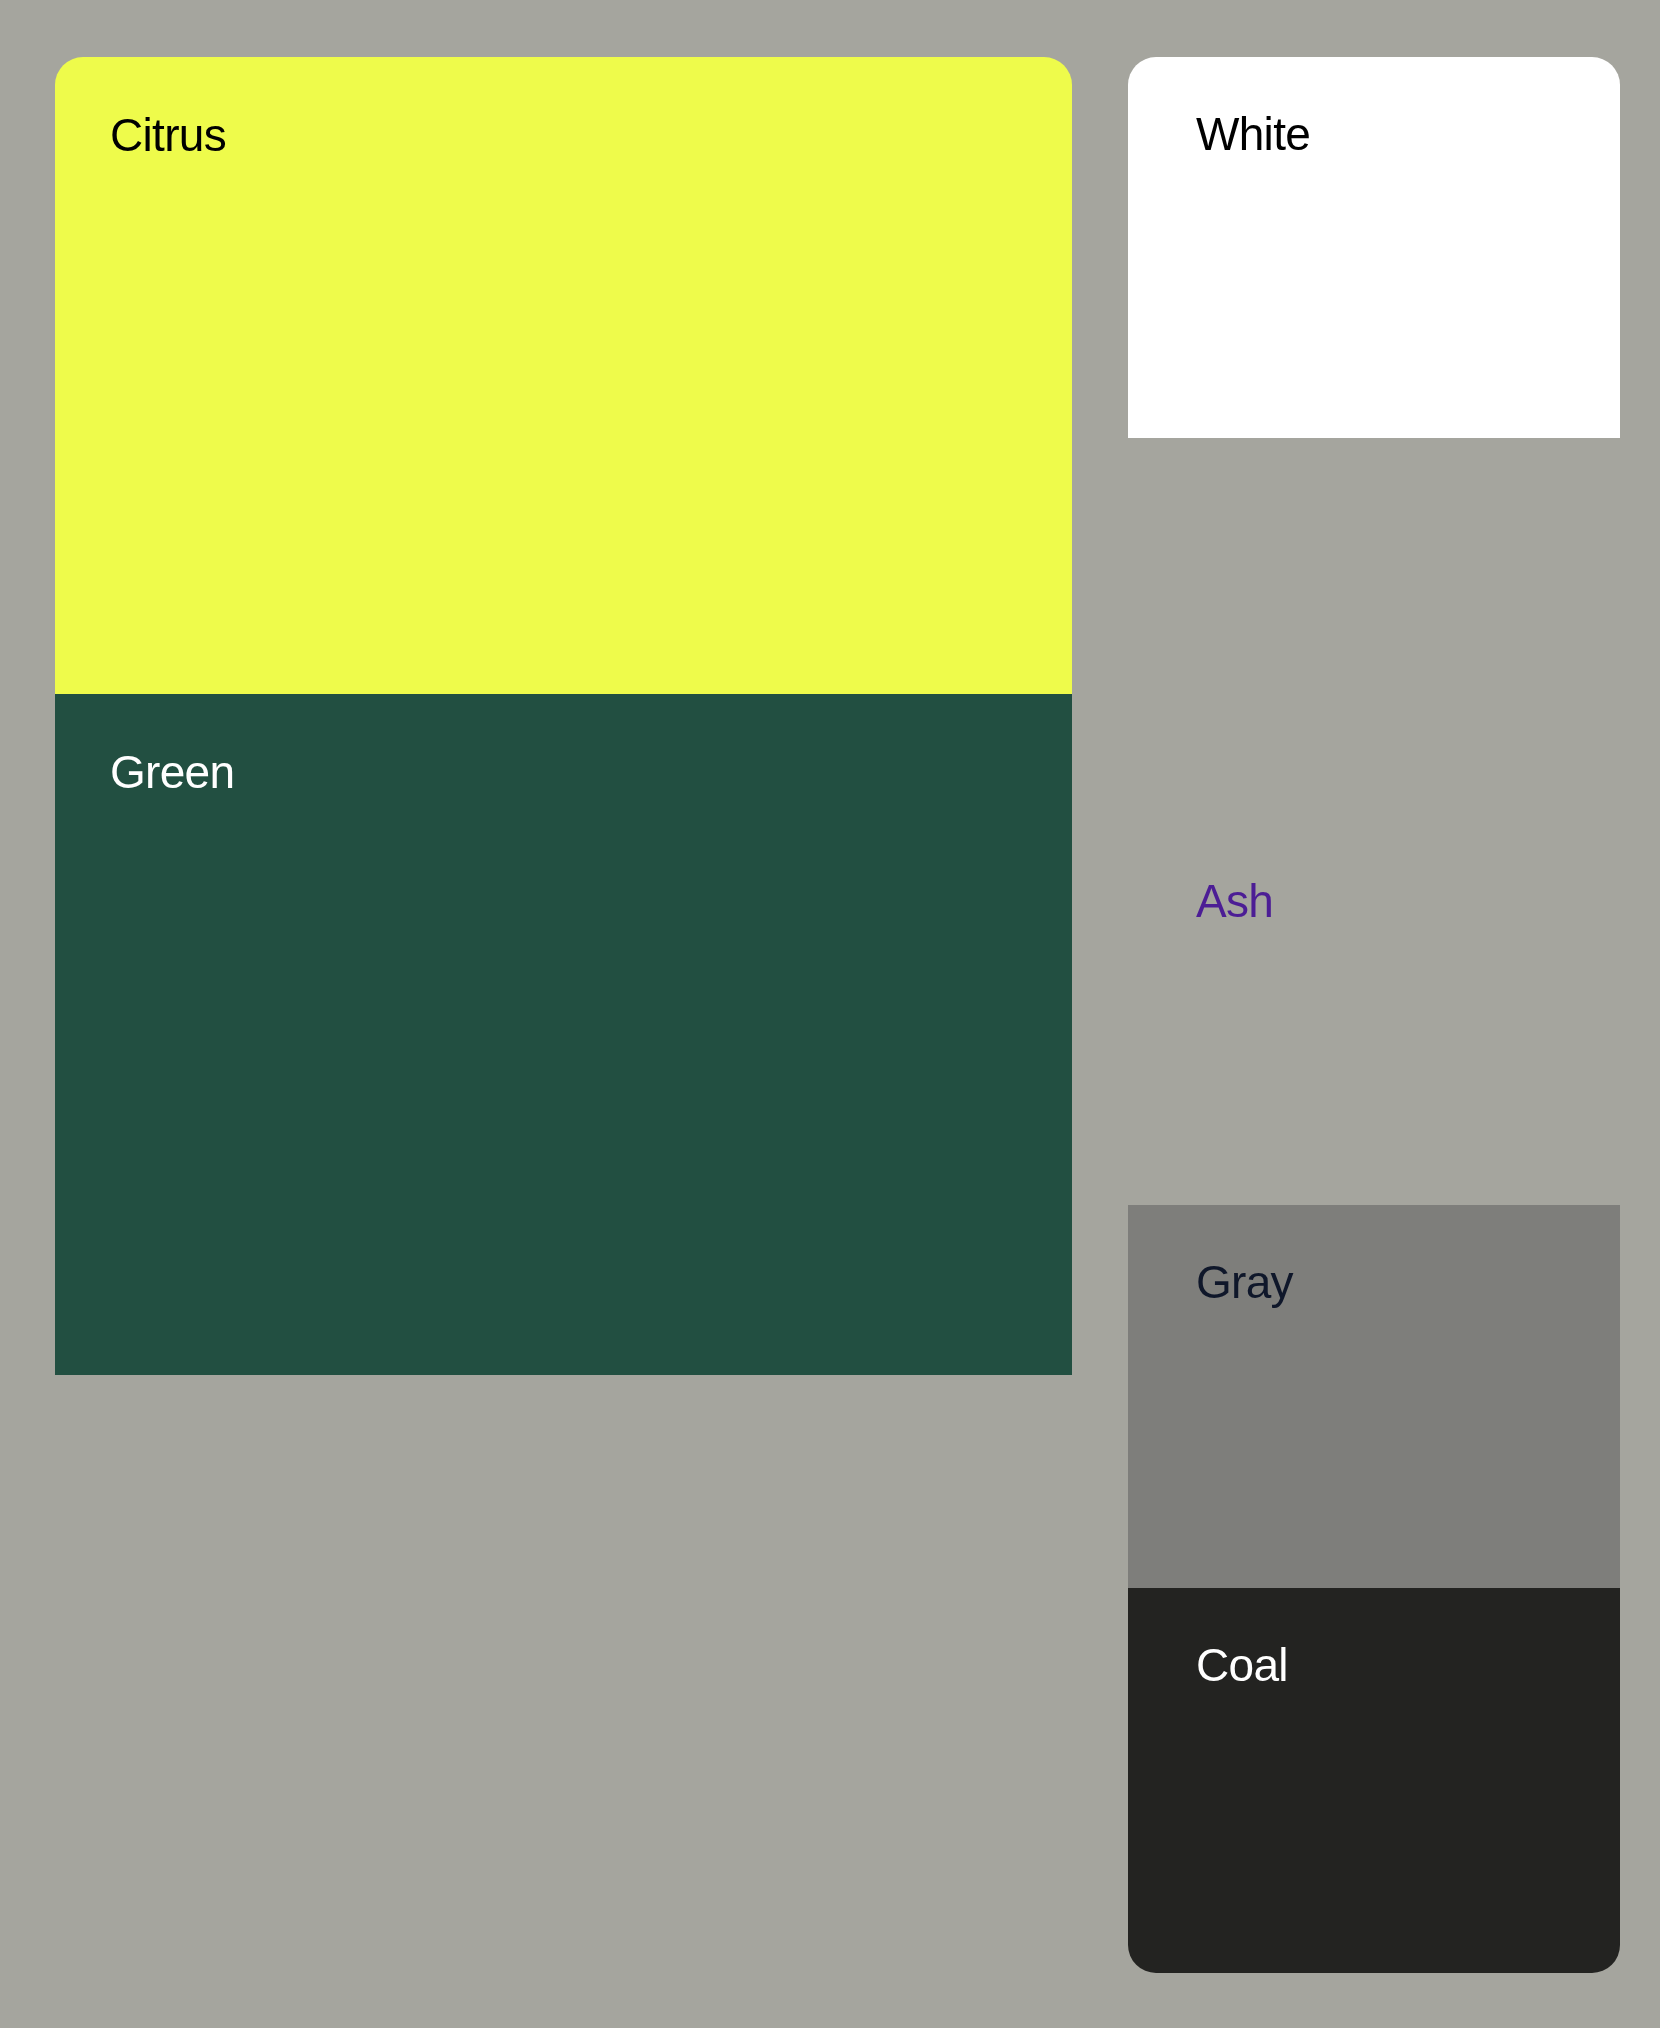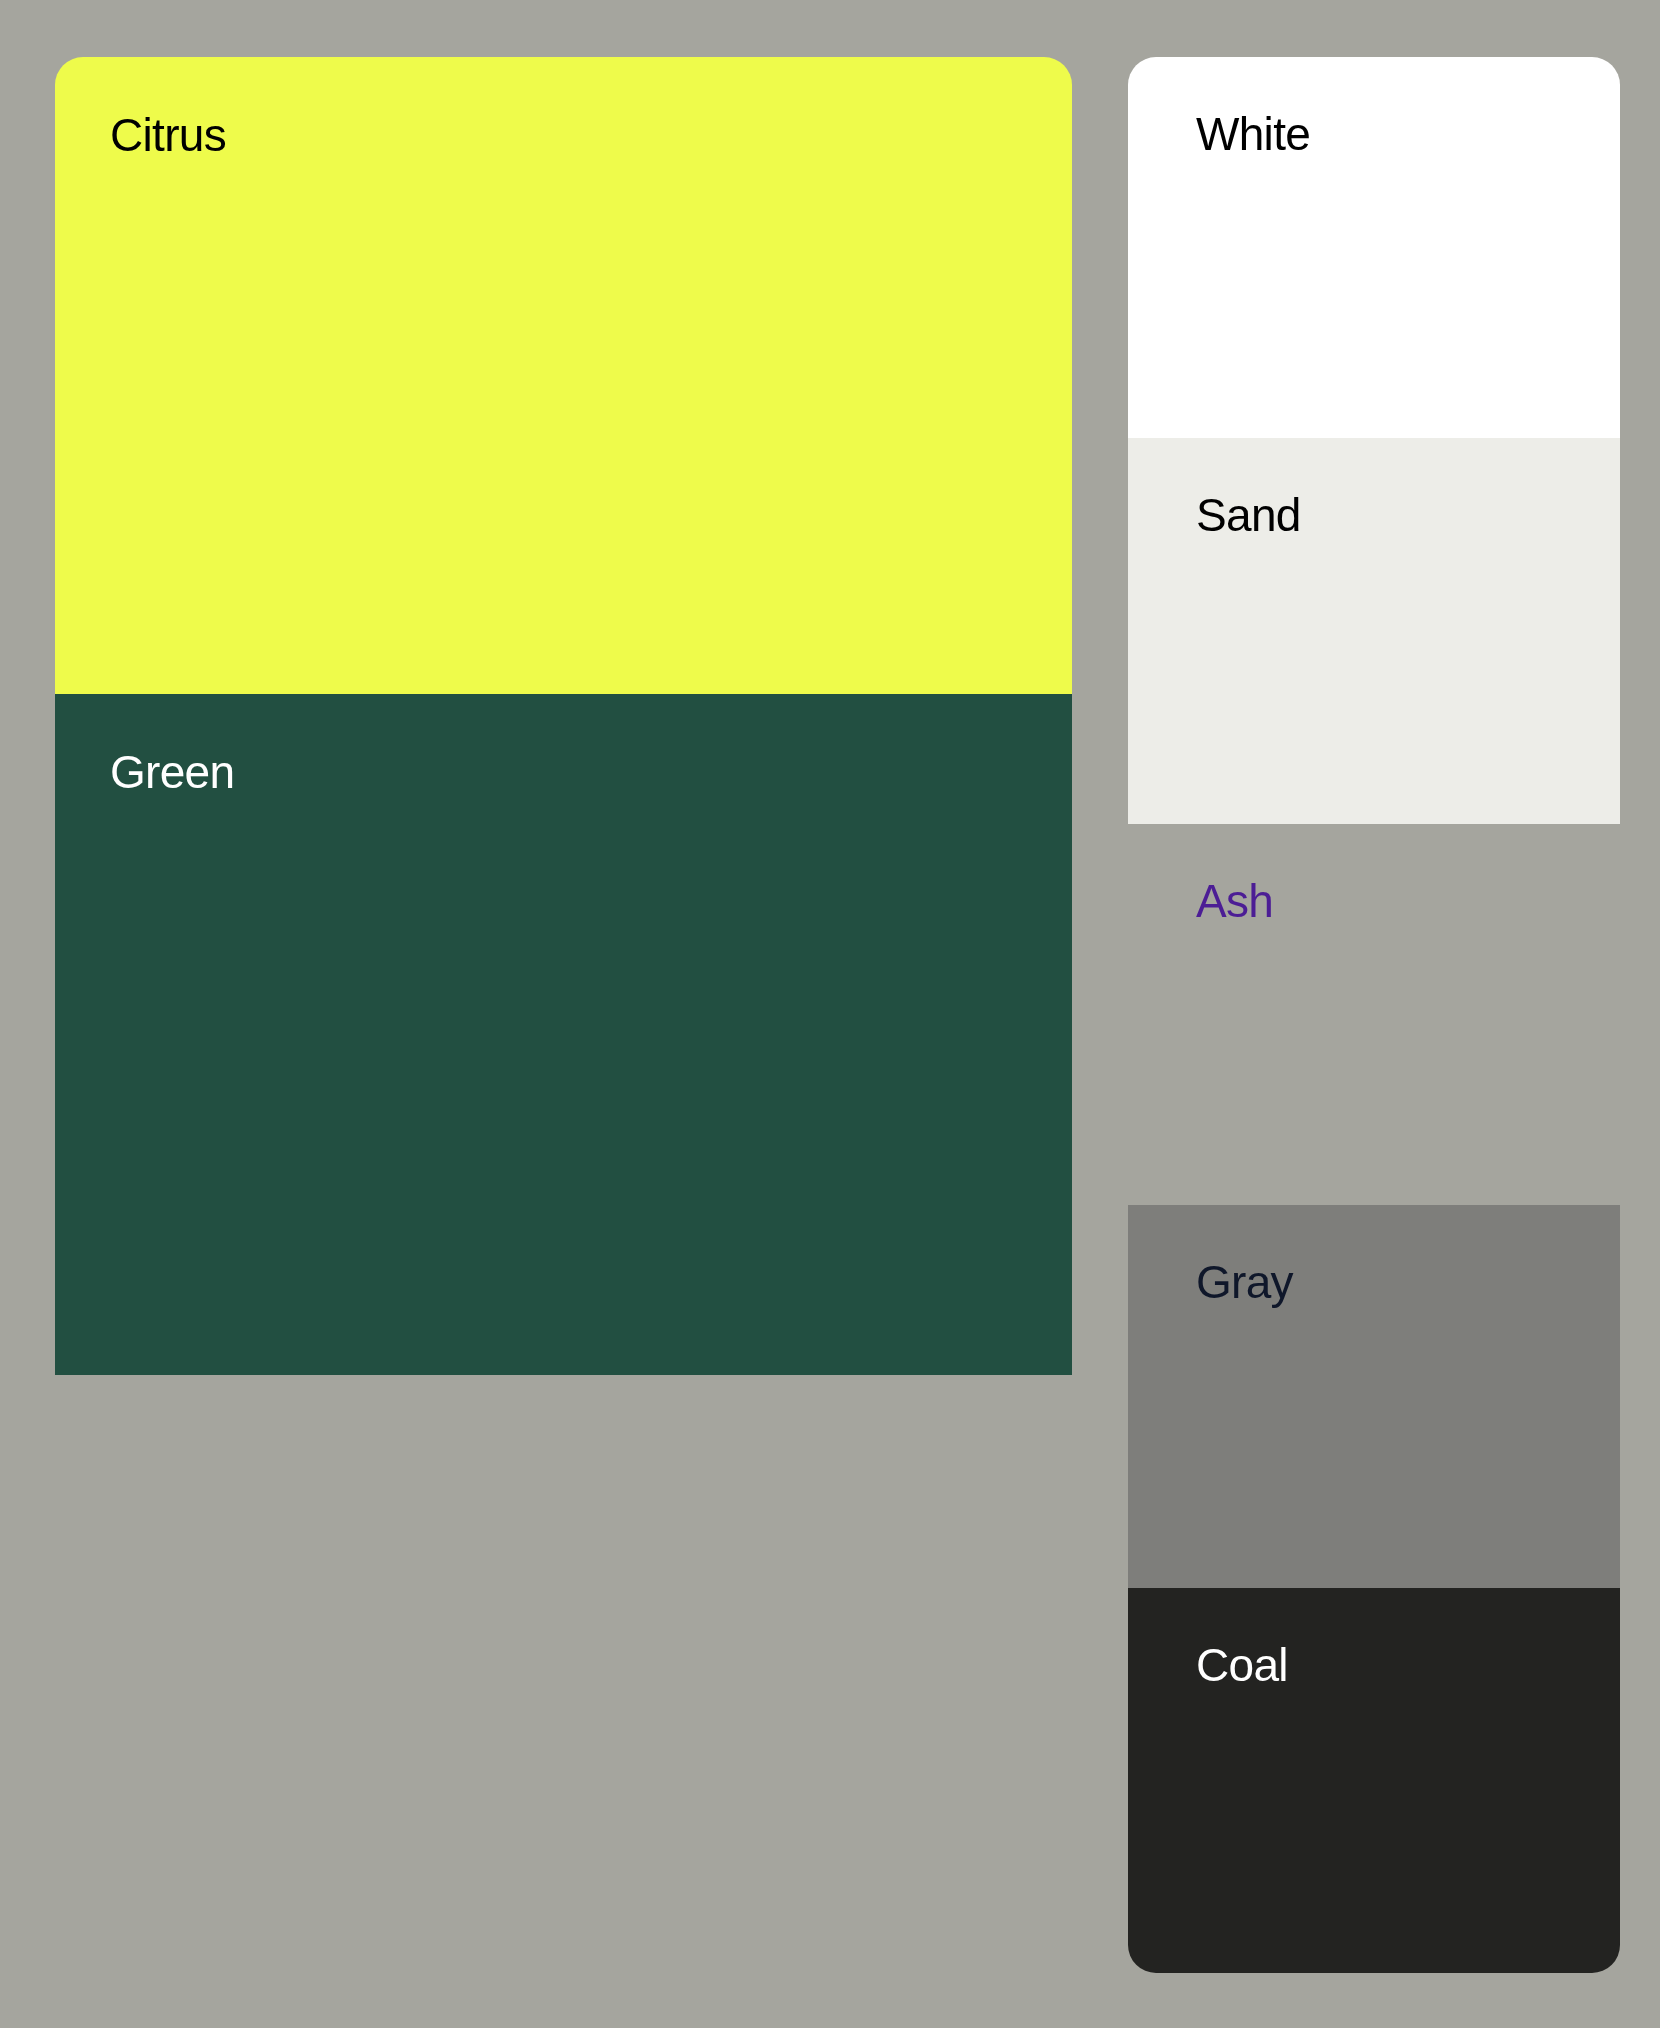--- a/index.html
+++ b/index.html
@@ -90,23 +90,20 @@
       </div>
       <div class="swatch" style="top: 637px; height: 681px; background: rgb(34, 79, 65);">
         <span class="swatch-label label-light" style="color: rgb(255, 255, 255);">Green</span>
       </div>
     </div>
 
   <div class="swatch-card card-neutral" id="card-neutral">
       <div class="swatch" style="top: 0px; height: 381px; background: rgb(255, 255, 255);">
         <span class="swatch-label label-dark" style="color: rgb(0, 0, 0);">White</span>
       </div>
-      <div class="swatch" style="top: 381px; height: 386px; background: rgb(237, 237, 232);">
-        <span class="swatch-label label-dark" style="color: rgb(0, 0, 0);">Sand</span>
-      </div>
       <div class="swatch" style="top: 767px; height: 381px; background: rgb(165, 165, 158);">
         <span class="swatch-label label-dark" style="color: #4c1d95;">Ash</span>
       </div>
       <div class="swatch" style="top: 1148px; height: 383px; background: rgb(126, 126, 123);">
         <span class="swatch-label label-dark" style="color: #0f172a; text-align: center;">Gray</span>
       </div>
       <div class="swatch" style="top: 1531px; height: 385px; background: rgb(35, 35, 33);">
         <span class="swatch-label label-light" style="color: rgb(255, 255, 255);">Coal</span>
       </div>
     </div>

